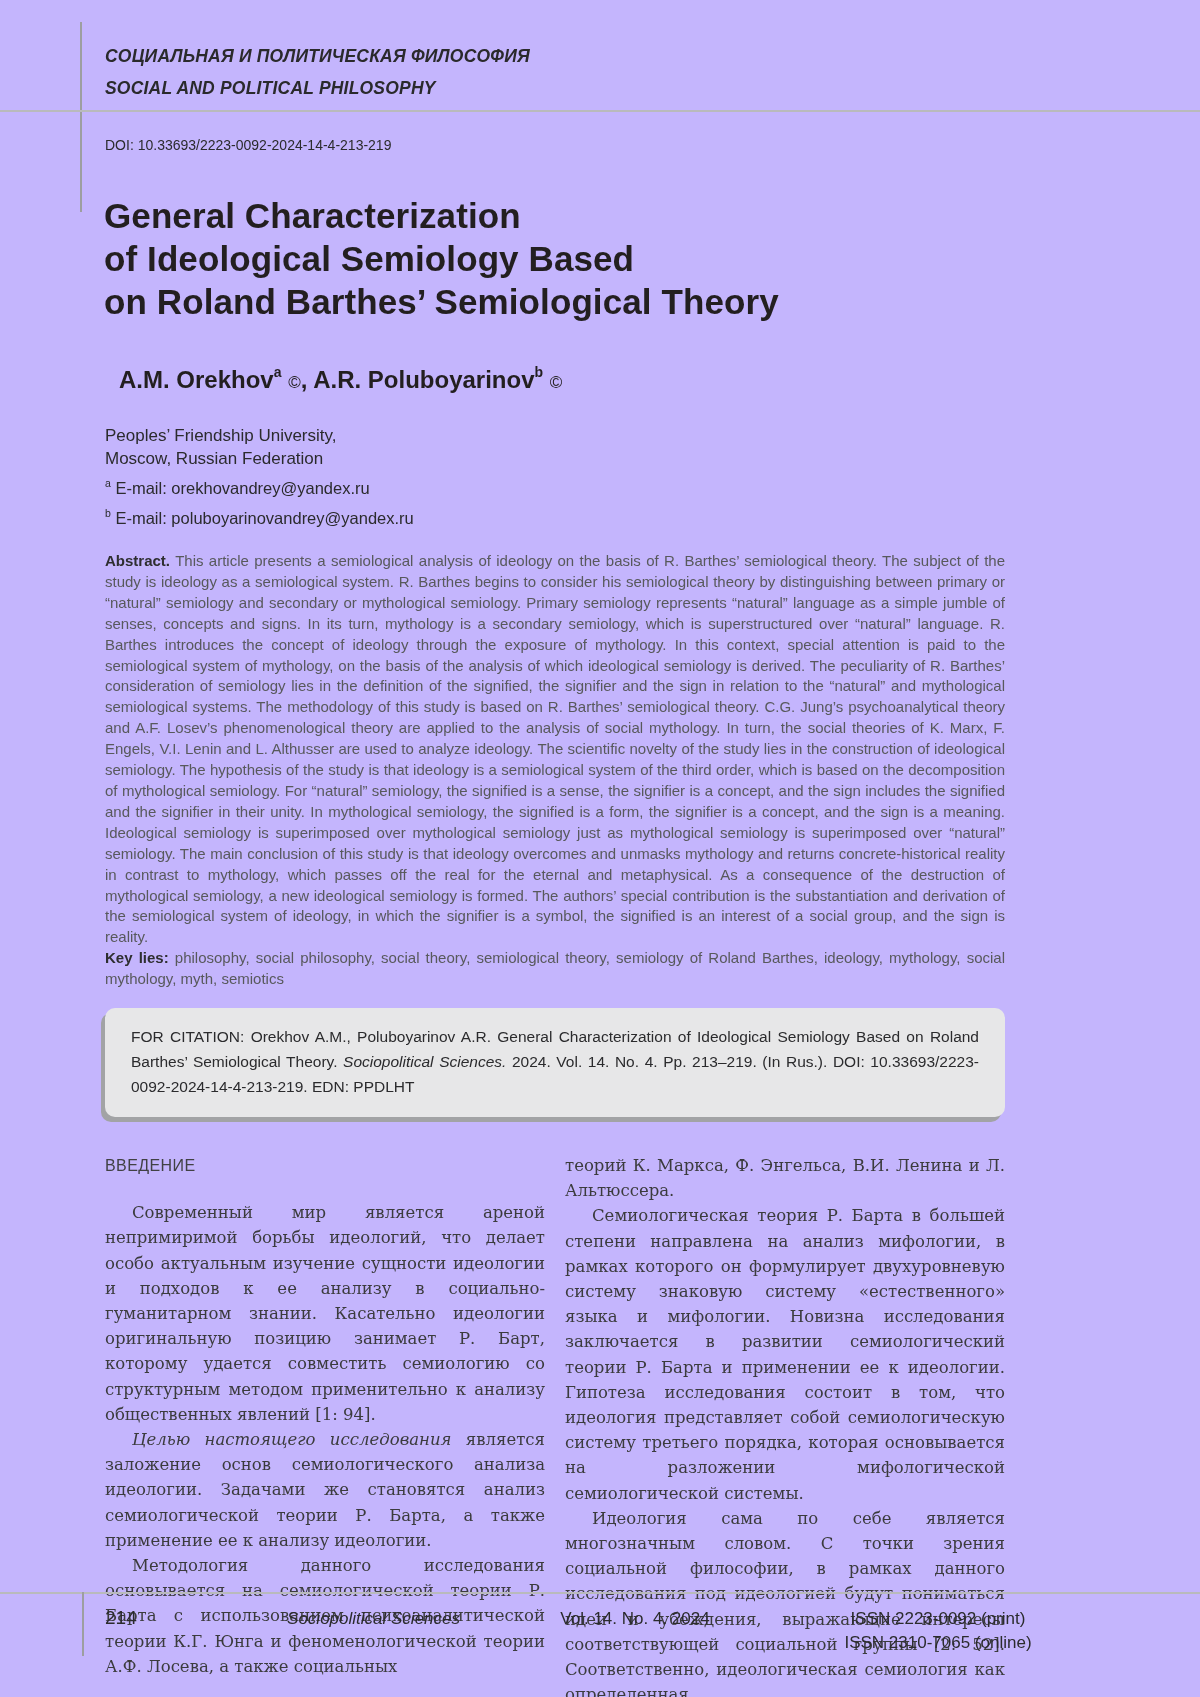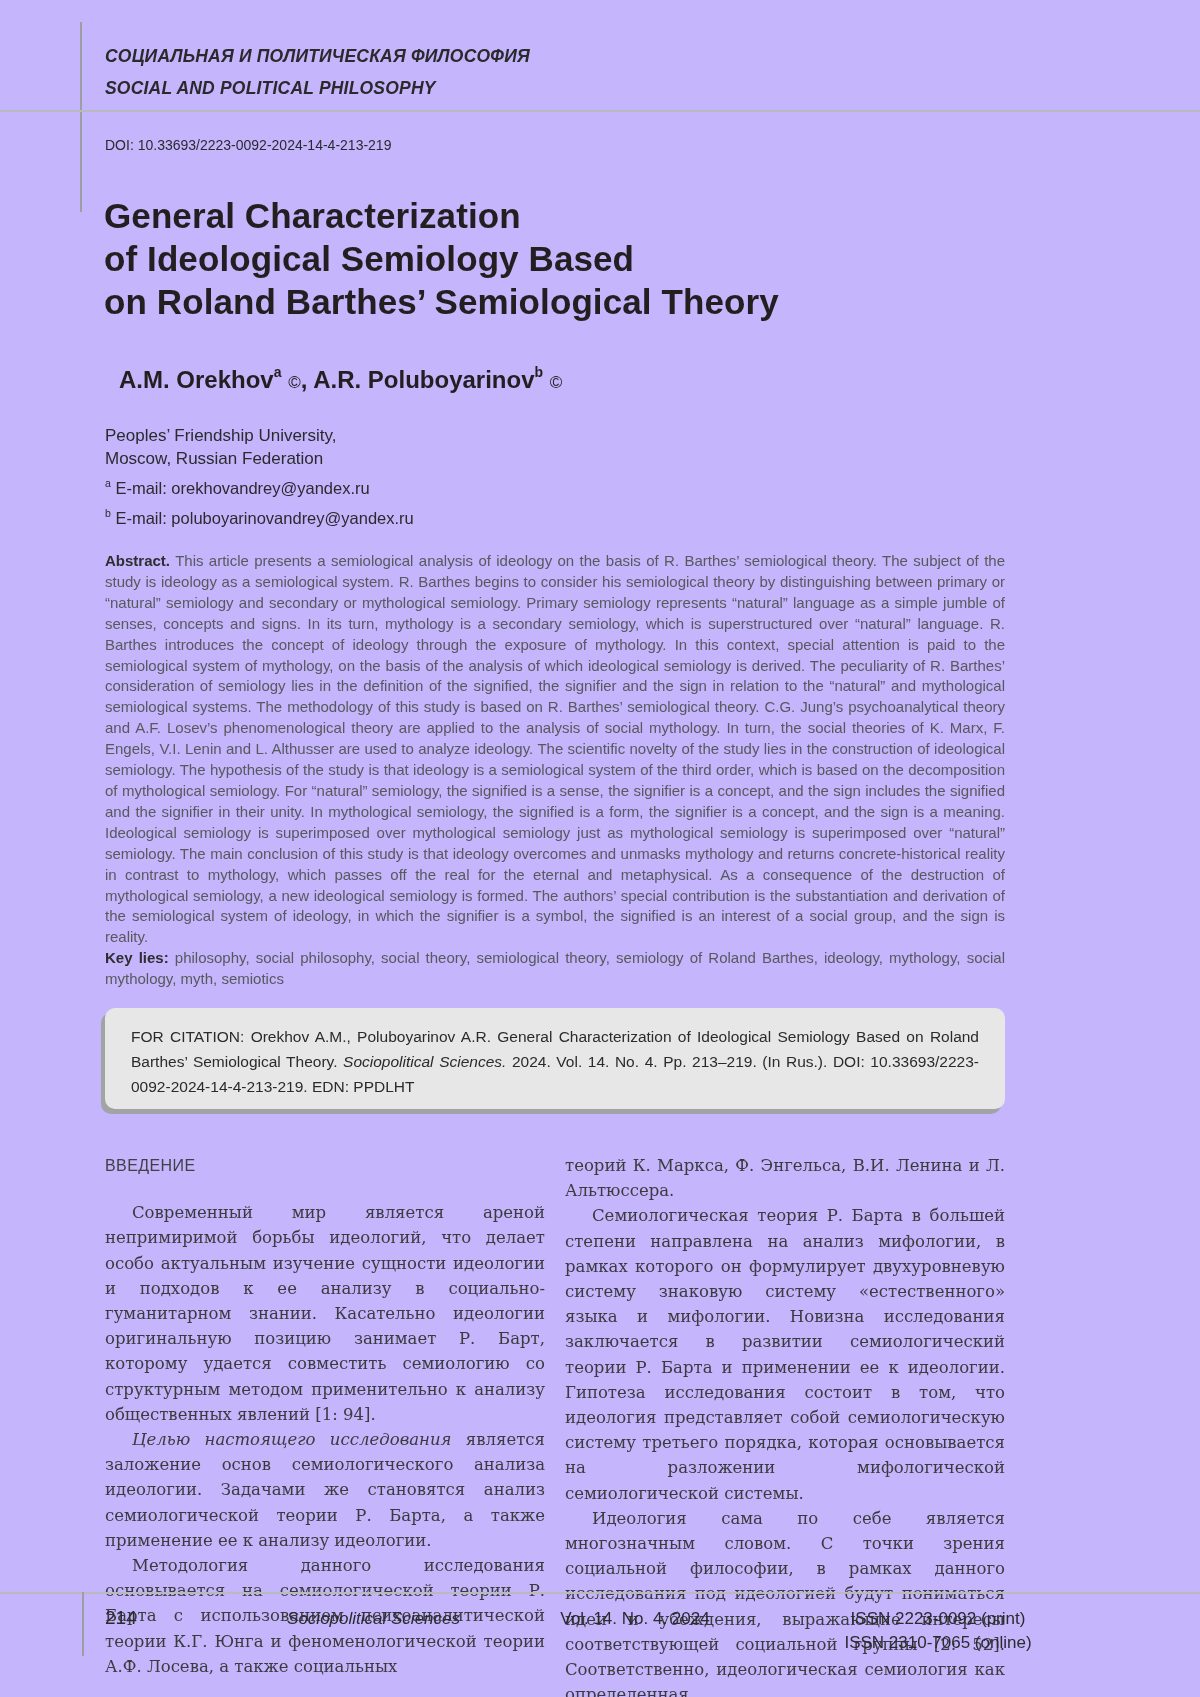--- a/index.html
+++ b/index.html
@@ -38,21 +38,21 @@
   #abstract{position:absolute;left:105px;top:551px;width:900px;font-size:15px;line-height:20.9px;
     text-align:justify;color:#58595c;}
   #abstract b{color:#2e2e30;}
 
   #keywords{position:absolute;left:105px;top:948px;width:900px;font-size:15px;line-height:20.9px;
     text-align:justify;color:#58595c;}
   #keywords b{color:#2e2e30;}
 
   #citation-box{position:absolute;left:105px;top:1008px;width:900px;box-sizing:border-box;
     background:#e7e7e8;border-radius:10px;box-shadow:-4px 5px 0 #a2a3a5;
-    padding:16px 26px 10px 26px;}
+    padding:16px 26px 18px 26px;}
   #citation-text{font-size:15.5px;line-height:25px;text-align:justify;color:#2b2b2d;}
   .it{font-style:italic;}
 
   
   #body-cols{position:absolute;left:105px;top:1153px;width:900px;display:flex;gap:20px;}
   .col{width:440px;font-family:"DejaVu Serif",serif;font-size:16.5px;line-height:25.2px;
     text-align:justify;color:#3b3b3d;}
   #intro-heading{font-family:"Liberation Sans",sans-serif;font-size:16px;color:#414144;
     letter-spacing:.4px;margin:0 0 22px 0;text-align:left;}
   .para{text-indent:27px;margin:0;}

